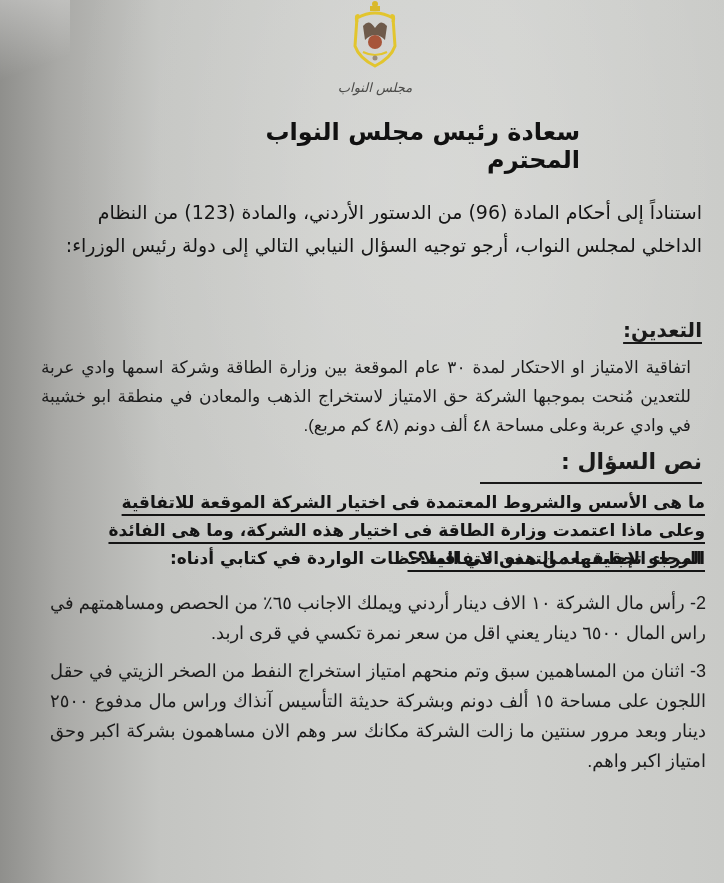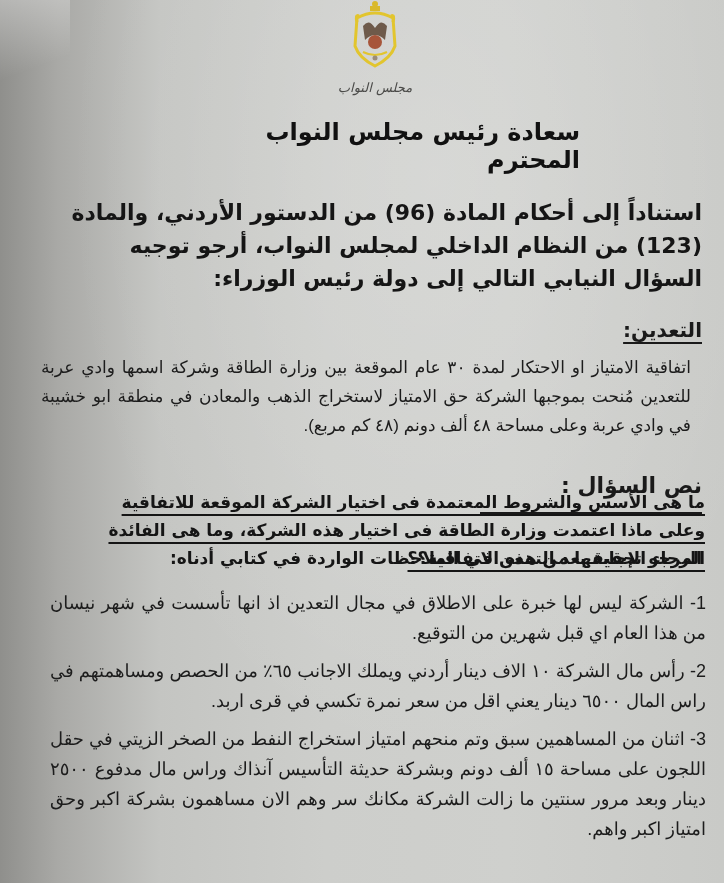--- a/index.html
+++ b/index.html
@@ -55,22 +55,22 @@
       top: 118px;
       width: 400px;
       font-weight: bold;
       font-size: 24px;
       color: #111;
     }
     .preamble {
       left: 62px;
       top: 196px;
       width: 640px;
-      font-weight: bold;
-      font-size: 22px;
+      font-weight: normal;
+      font-size: 19px;
       line-height: 33px;
       color: #151515;
     }
     .subject-label {
       left: 500px;
       top: 318px;
       width: 202px;
       font-weight: bold;
       font-size: 20px;
       text-decoration: underline;
@@ -82,26 +82,26 @@
       width: 650px;
       font-family: "Liberation Sans", sans-serif;
       font-size: 17px;
       line-height: 29px;
       color: #1c1c1c;
       text-align: justify;
       text-align-last: right;
     }
     .question-label {
       left: 480px;
-      top: 473px;
+      top: 449px;
       width: 222px;
       font-weight: bold;
       font-size: 22px;
       border-bottom: 2px solid #1a1a1a;
-      padding-bottom: 14px;
+      padding-bottom: 8px;
     }
     .question-text {
       left: 75px;
       top: 488px;
       width: 630px;
       font-weight: bold;
       font-size: 17px;
       line-height: 28px;
       color: #151515;
       text-decoration: underline;
@@ -167,17 +167,16 @@
 
   <div class="rtl subject-label">التعدين:</div>
   <div class="rtl subject-text">اتفاقية الامتياز او الاحتكار لمدة ٣٠ عام الموقعة بين وزارة الطاقة وشركة اسمها وادي عربة للتعدين مُنحت بموجبها الشركة حق الامتياز لاستخراج الذهب والمعادن في منطقة ابو خشيبة في وادي عربة وعلى مساحة ٤٨ ألف دونم (٤٨ كم مربع).</div>
 
   <div class="rtl question-label">نص السؤال :</div>
   <div class="rtl request">الرجاء الإجابة بعد التمعن في الملاحظات الواردة في كتابي أدناه:</div>
 
   <div class="rtl question-text">ما هى الأسس والشروط المعتمدة فى اختيار الشركة الموقعة للاتفاقية وعلى ماذا اعتمدت وزارة الطاقة فى اختيار هذه الشركة، وما هى الفائدة المرجو تحقيقها من هذه الاتفاقية؟؟</div>
 
   <ol class="rtl notes">
-    <li class="note">1- الشركة ليس لها خبرة على الاطلاق في مجال التعدين اذ انها تأسست في شهر نيسان من هذا العام اي قبل شهرين من التوقيع.</li>
     <li class="note">2- رأس مال الشركة ١٠ الاف دينار أردني ويملك الاجانب ٦٥٪ من الحصص ومساهمتهم في راس المال ٦٥٠٠ دينار يعني اقل من سعر نمرة تكسي في قرى اربد.</li>
     <li class="note">3- اثنان من المساهمين سبق وتم منحهم امتياز استخراج النفط من الصخر الزيتي في حقل اللجون على مساحة ١٥ ألف دونم وبشركة حديثة التأسيس آنذاك وراس مال مدفوع ٢٥٠٠ دينار وبعد مرور سنتين ما زالت الشركة مكانك سر وهم الان مساهمون بشركة اكبر وحق امتياز اكبر واهم.</li>
   </ol>
 </div>
 
 </body></html>

